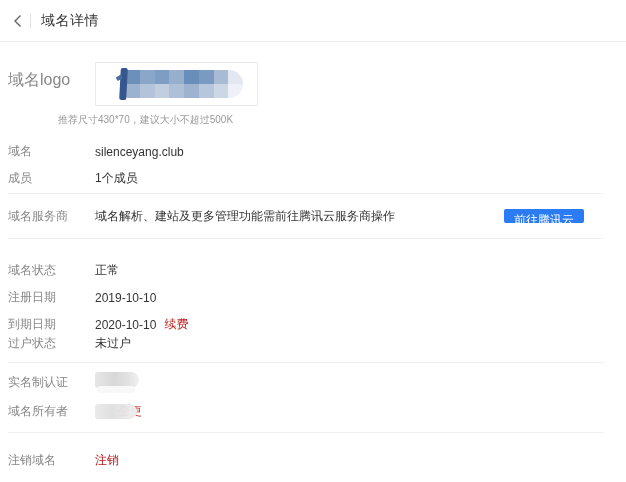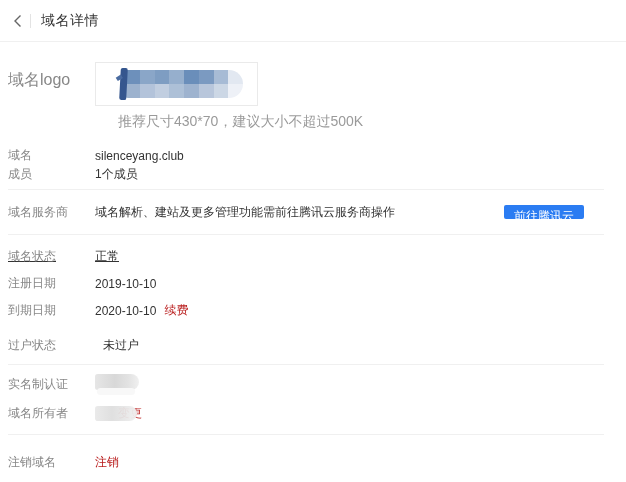--- a/index.html
+++ b/index.html
@@ -69,33 +69,33 @@
   .mosaic i { display: block; }
   .mosaic i:nth-child(1){background:#6d90bb}.mosaic i:nth-child(2){background:#8aa6c8}
   .mosaic i:nth-child(3){background:#7e9dc2}.mosaic i:nth-child(4){background:#96afcd}
   .mosaic i:nth-child(5){background:#6a8eba}.mosaic i:nth-child(6){background:#7b9ac1}
   .mosaic i:nth-child(7){background:#a7bbd5}.mosaic i:nth-child(8){background:#e2e8f1}
   .mosaic i:nth-child(9){background:#9cb2ce}.mosaic i:nth-child(10){background:#b3c3da}
   .mosaic i:nth-child(11){background:#c1cee0}.mosaic i:nth-child(12){background:#adc0d7}
   .mosaic i:nth-child(13){background:#9eb3cf}.mosaic i:nth-child(14){background:#b8c6db}
   .mosaic i:nth-child(15){background:#ccd7e5}.mosaic i:nth-child(16){background:#eef1f7}
 
-  .logo-hint { margin-top: 7px; margin-left: 110px; font-size: 14px; color: #9a9a9a; }
+  .logo-hint { margin-top: 7px; margin-left: 50px; font-size: 10px; color: #9a9a9a; }
 
   
   .row-domain   { margin-top: 17px; }
-  .row-members  { margin-top: 4px; }
+  .row-members  { margin-top: 12px; }
   .divider-1    { margin-top: 7px; }
   .row-provider { height: 44px; display: flex; align-items: center; font-size: 12px; }
   .row-provider .label { width: 87px; flex: 0 0 87px; color: #878787; }
   .row-provider .value { color: #333; flex: 1 1 auto; }
-  .row-status   { margin-top: 14px; text-decoration: underline; }
+  .row-status   { margin-top: 24px; }
   .row-regdate  { margin-top: 12px; }
   .row-expdate  { margin-top: 12px; }
-  .row-transfer { margin-top: 20px; gap: 8px; }
+  .row-transfer { margin-top: 4px; }
   .divider-3    { margin-top: 11px; }
   .row-owner    { margin-top: 14px; }
   .row-realname { margin-top: 12px; }
   .divider-4    { margin-top: 13px; }
   .row-dereg    { margin-top: 20px; }
 
   .link { color: #b91c1c; cursor: pointer; text-decoration: none; }
   .renew-link { margin-left: 8px; }
 
   .primary-btn {

